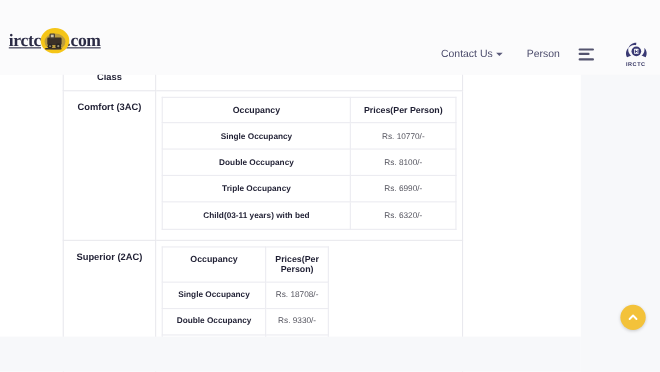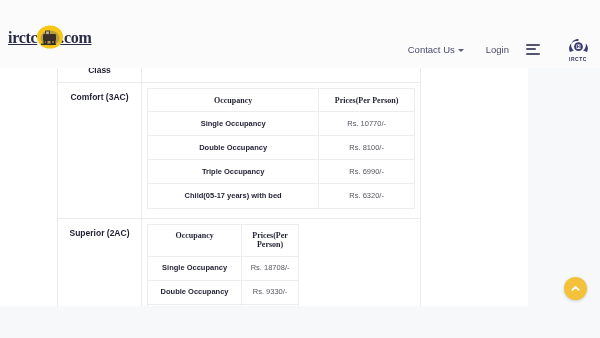--- a/index.html
+++ b/index.html
@@ -183,21 +183,20 @@
 
   .inner-table td, .inner-table th {
     border: 1px solid #ececf1;
     text-align: center;
   }
   .inner-table th {
     font-size: 8px;
     font-weight: 700;
     color: #1f1f33;
     padding: 6.5px 3px;
-    font-family: Liberation Serif, serif;
   }
   .inner-table td.occ {
     font-size: 7.5px;
     font-weight: 700;
     color: #1f1f33;
     padding: 6.5px 4px;
     line-height: 1.35;
   }
   .inner-table td.price {
     font-size: 7.5px;
@@ -259,21 +258,21 @@
       </span>
       <span class="brand-dotcom">.com</span>
     </div>
   </div>
 
   <div class="nav">
     <div class="nav-link">
       <span>Contact Us</span><span class="caret"></span>
     </div>
     <div class="nav-link">
-      <span>Login</span>
+      <span>Person</span>
     </div>
     <div class="menu-icon">
       <i></i>
       <i></i>
       <i></i>
     </div>
     <div class="irctc-logo">
       <svg viewBox="0 0 26 22" width="25" height="19">
         <path d="M13 2.2 C8.3 2.2 5.4 5.0 4.6 8.2 C5.9 6.1 8.0 4.6 10.8 4.6 C11.5 4.6 12.1 4.7 12.7 4.9 Z" fill="#3a3a74"></path>
         <path d="M3.2 17.5 C1.2 13.7 2.2 9.7 4.6 7.6 C4.2 10.0 4.6 12.5 6.3 14.4 C6.7 14.9 7.2 15.3 7.7 15.6 Z" fill="#3a3a74"></path>
@@ -315,21 +314,21 @@
               </tr>
               <tr>
                 <td class="occ">Double Occupancy</td>
                 <td class="price">Rs. 8100/-</td>
               </tr>
               <tr>
                 <td class="occ">Triple Occupancy</td>
                 <td class="price">Rs. 6990/-</td>
               </tr>
               <tr>
-                <td class="occ">Child(05-17 years) with bed</td>
+                <td class="occ">Child(03-11 years) with bed</td>
                 <td class="price">Rs. 6320/-</td>
               </tr>
             </tbody>
           </table>
         </td>
       </tr>
 
       <tr>
         <td class="class-cell">Superior (2AC)</td>
         <td class="inner-wrap">

